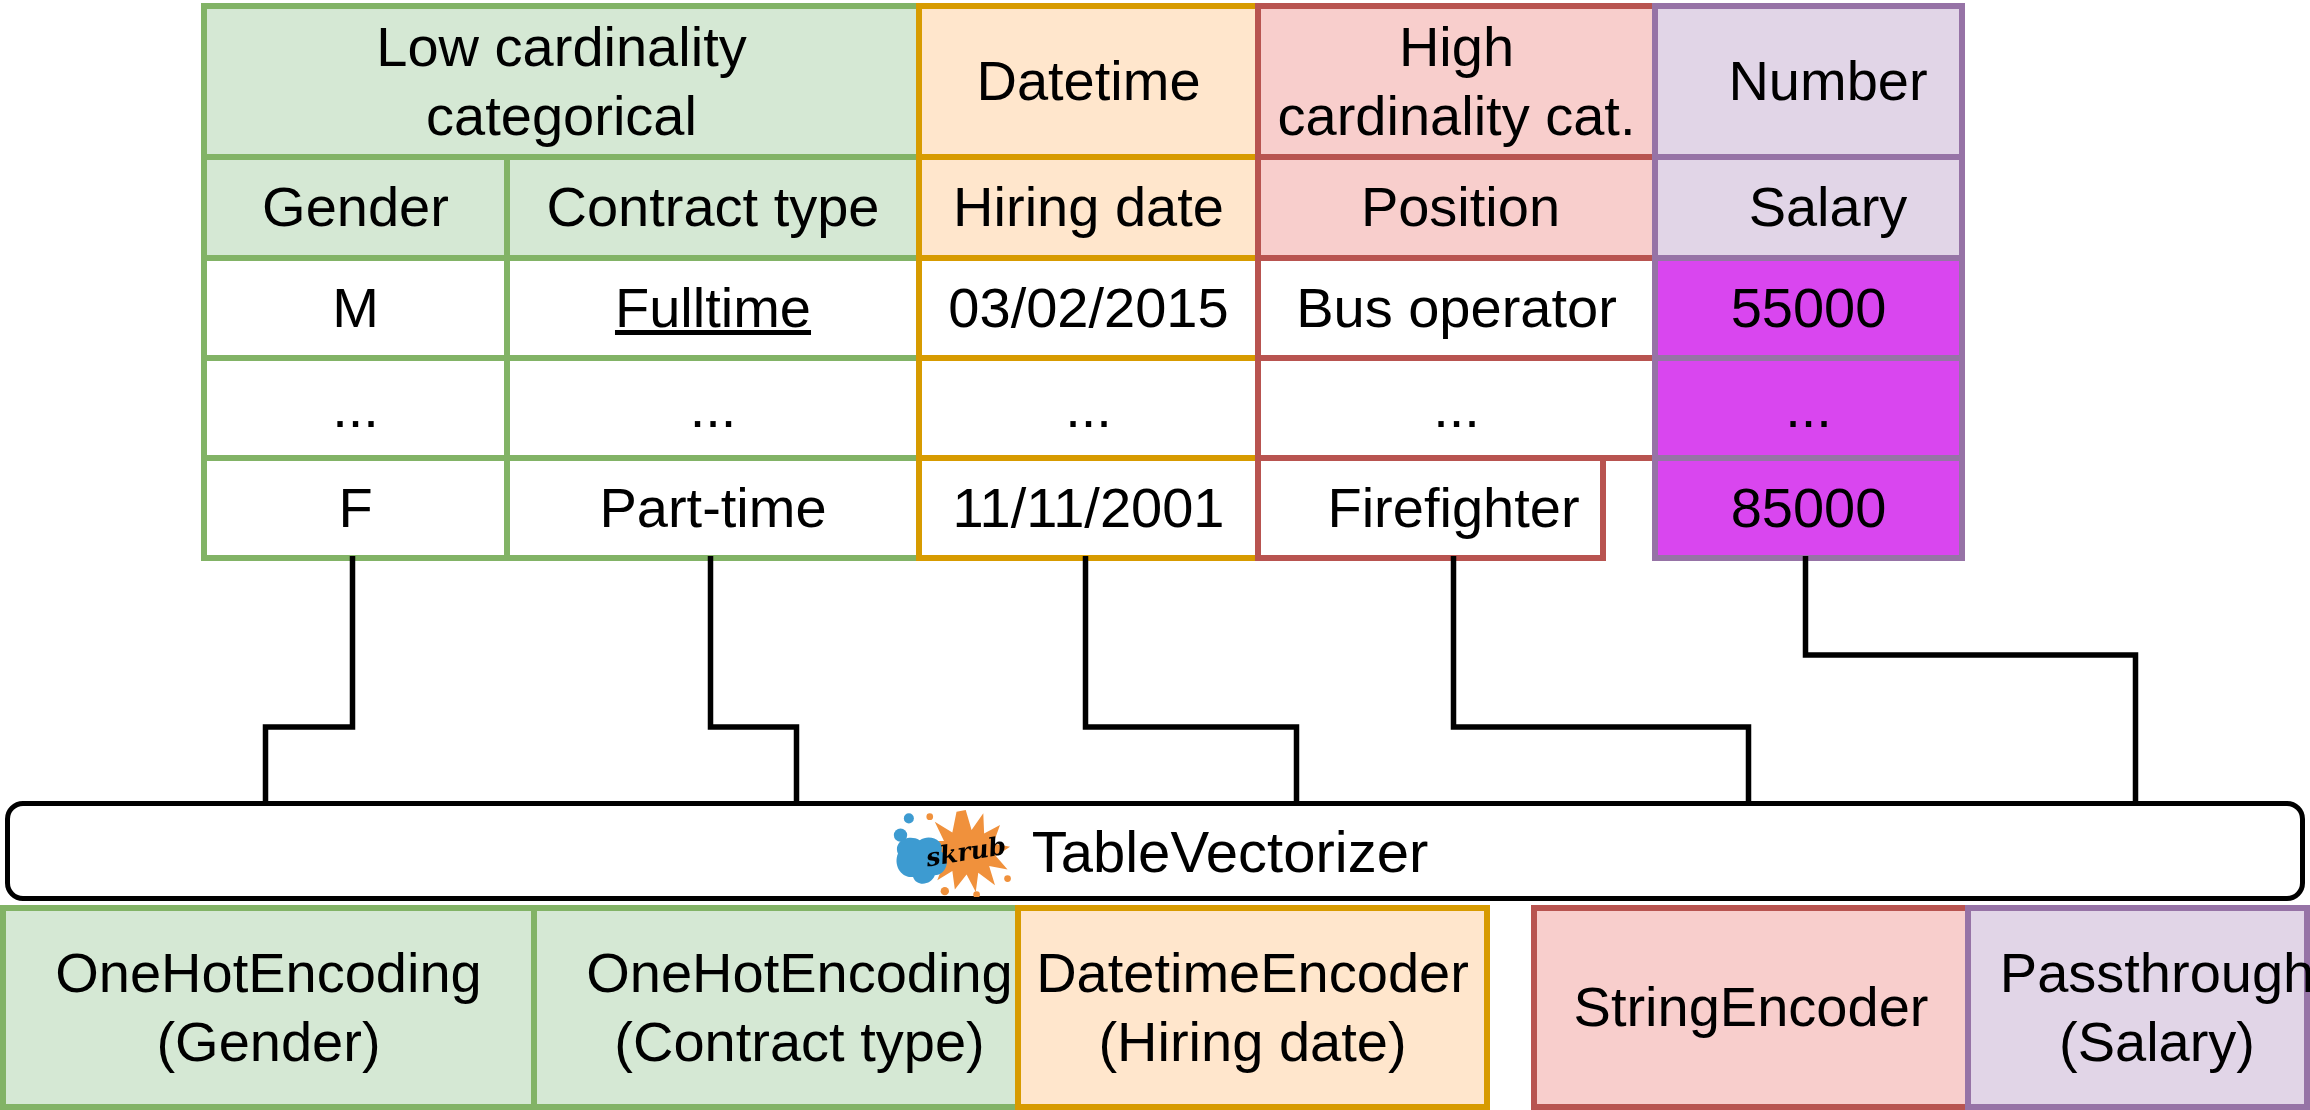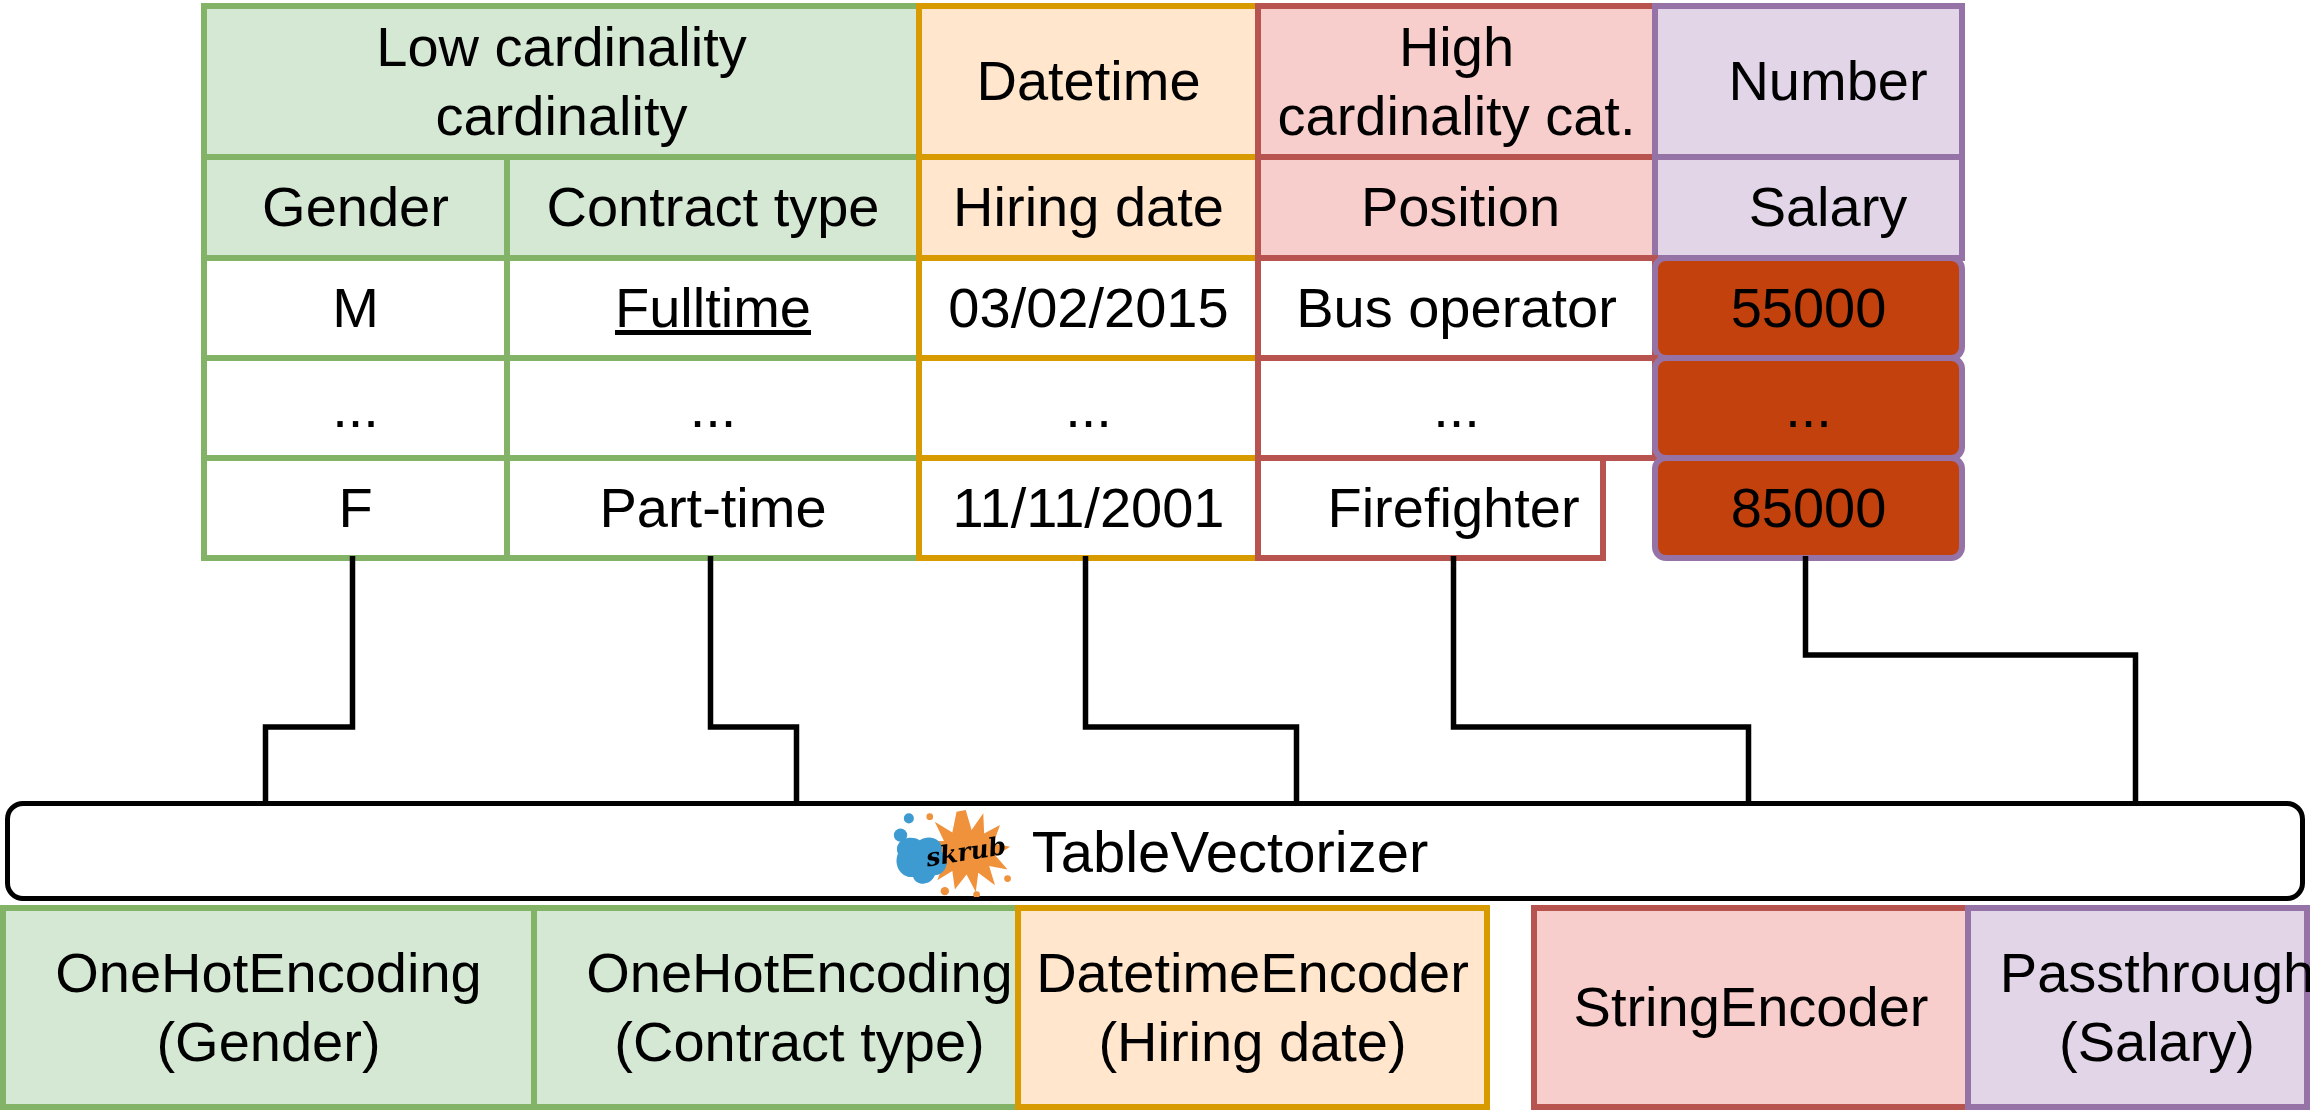--- a/index.html
+++ b/index.html
@@ -24,21 +24,21 @@
     line-height:1.22;
   }
   .cell span{display:block;}
   .green { background:#d5e8d4; border-color:#82b366; }
   .orange{ background:#ffe6cc; border-color:#d79b00; }
   .red   { background:#f8cecc; border-color:#b85450; }
   .purple{ background:#e1d5e7; border-color:#9673a6;padding-left:39px; }
   .white-green { background:#ffffff; border-color:#82b366; }
   .white-orange{ background:#ffffff; border-color:#d79b00; }
   .white-red   { background:#ffffff; border-color:#b85450; }
-  .white-purple{ background:#c2410c; border-color:#9673a6;border-radius:14px; }
+  .white-purple{ background:#d946ef; border-color:#9673a6; }
 
   #connectors{position:absolute;left:0;top:0;}
 
   #vectorizer{
     position:absolute;
     left:5px;top:801px;width:2300px;height:100px;
     box-sizing:border-box;
     border:5px solid #000;
     border-radius:18px;
     background:#ffffff;
@@ -53,21 +53,21 @@
     top:905px;height:205px;
   }
 </style>
 </head>
 <body>
 
 <div id="canvas">
 
   <div class="cell green" style="left:201px;top:3px;width:721px;height:157px;">
     <span>Low cardinality</span>
-    <span>cardinality</span>
+    <span>categorical</span>
   </div>
   <div class="cell orange" style="left:916px;top:3px;width:345px;height:157px;">
     <span>Datetime</span>
     <span></span>
   </div>
   <div class="cell red" style="left:1255px;top:3px;width:403px;height:157px;">
     <span>High</span>
     <span>cardinality cat.</span>
   </div>
   <div class="cell purple" style="left:1652px;top:3px;width:313px;height:157px;">

